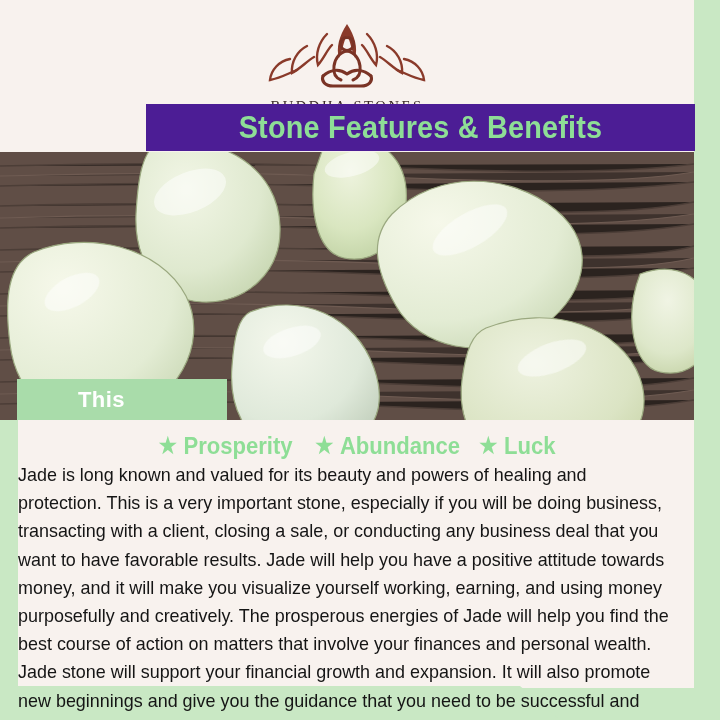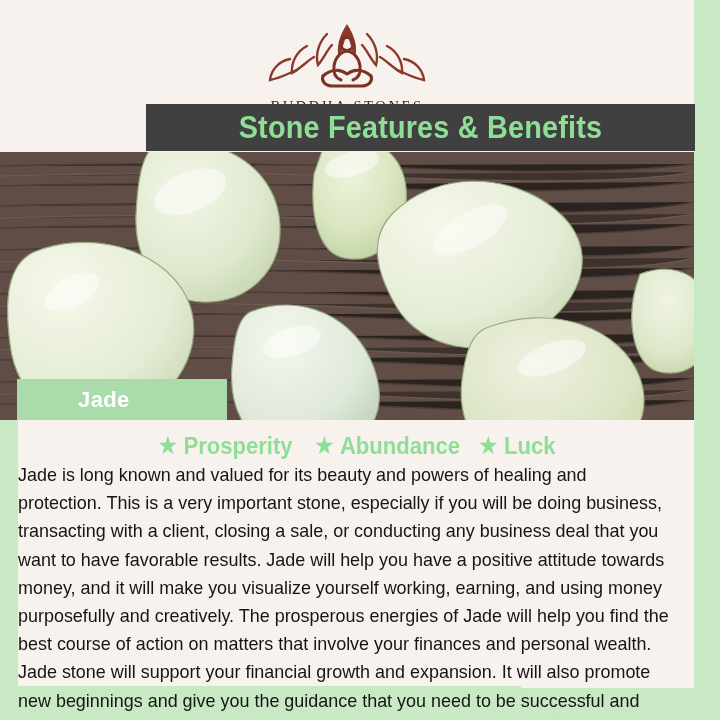--- a/index.html
+++ b/index.html
@@ -43,21 +43,21 @@
   .brand{
     margin-top:4px;
     font-family:"Liberation Serif",serif;
     font-size:14.5px;letter-spacing:2.6px;color:#3b2b28;
     font-weight:400;
   }
 
   
   .title-band{
     position:absolute;left:146px;top:104px;width:549px;height:47px;
-    background:#404040;
+    background:#4c1d95;
     display:flex;align-items:center;justify-content:center;
   }
   .title-text{
     font-family:"Liberation Sans Narrow","Liberation Sans",sans-serif;
     font-weight:bold;font-size:31px;color:#8ede96;
     letter-spacing:.2px;white-space:nowrap;
     transform:scaleX(.93);transform-origin:center;
   }
 
   
@@ -227,21 +227,21 @@
         <ellipse cx="72" cy="140" rx="30" ry="15" transform="rotate(-28 72 140)"></ellipse>
         <ellipse cx="470" cy="78" rx="42" ry="17" transform="rotate(-30 470 78)"></ellipse>
         <ellipse cx="292" cy="190" rx="30" ry="14" transform="rotate(-18 292 190)"></ellipse>
         <ellipse cx="552" cy="206" rx="36" ry="15" transform="rotate(-20 552 206)"></ellipse>
         <ellipse cx="352" cy="12" rx="28" ry="12" transform="rotate(-15 352 12)"></ellipse>
       </g>
     </svg>
   </div>
 
   <div class="jade-band">
-    <span class="jade-text">Jade</span>
+    <span class="jade-text">This</span>
   </div>
 
   <div class="benefits">
     <span class="benefit">
       <span class="star">★</span>
       <span>Prosperity</span>
     </span>
     <span class="benefit">
       <span class="star">★</span>
       <span>Abundance</span>

